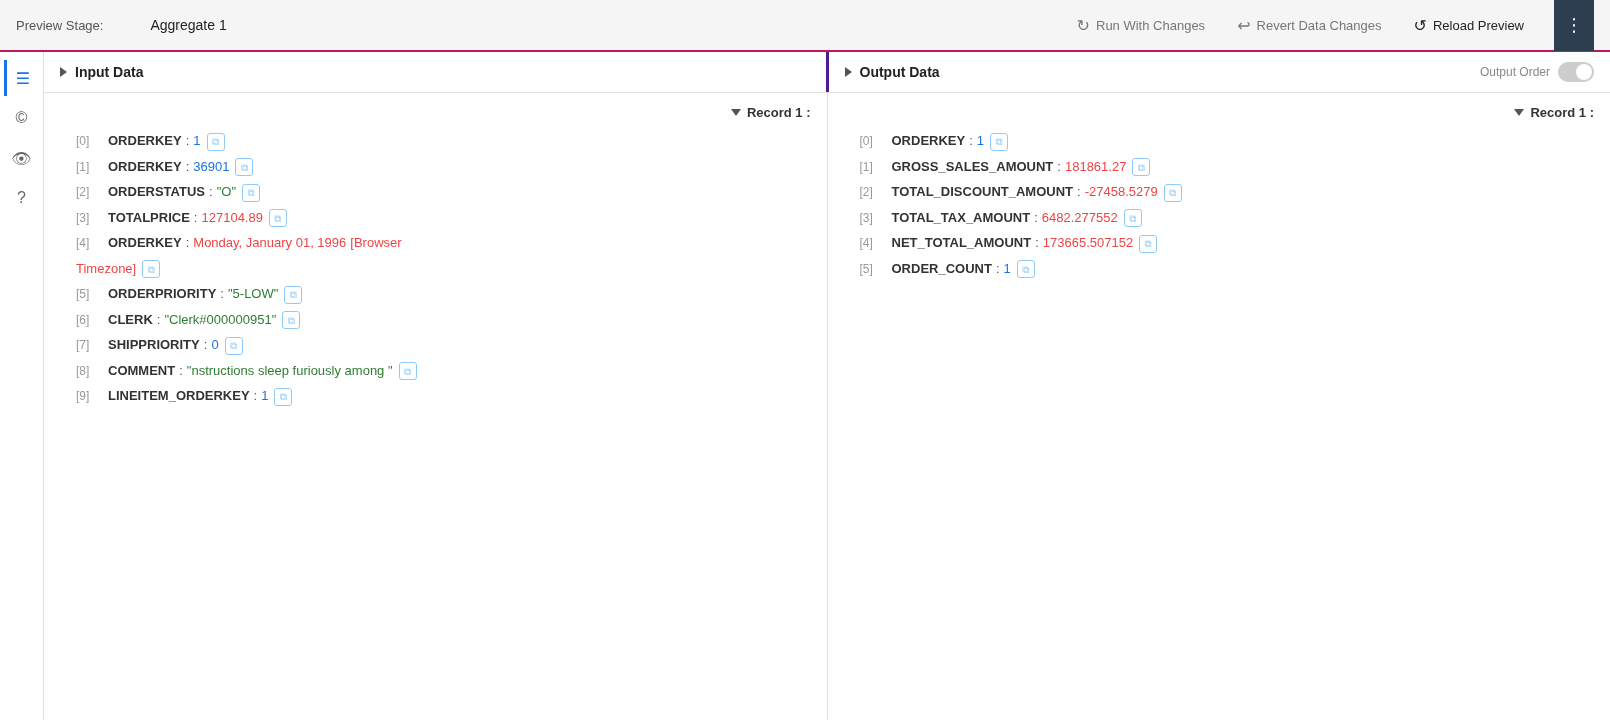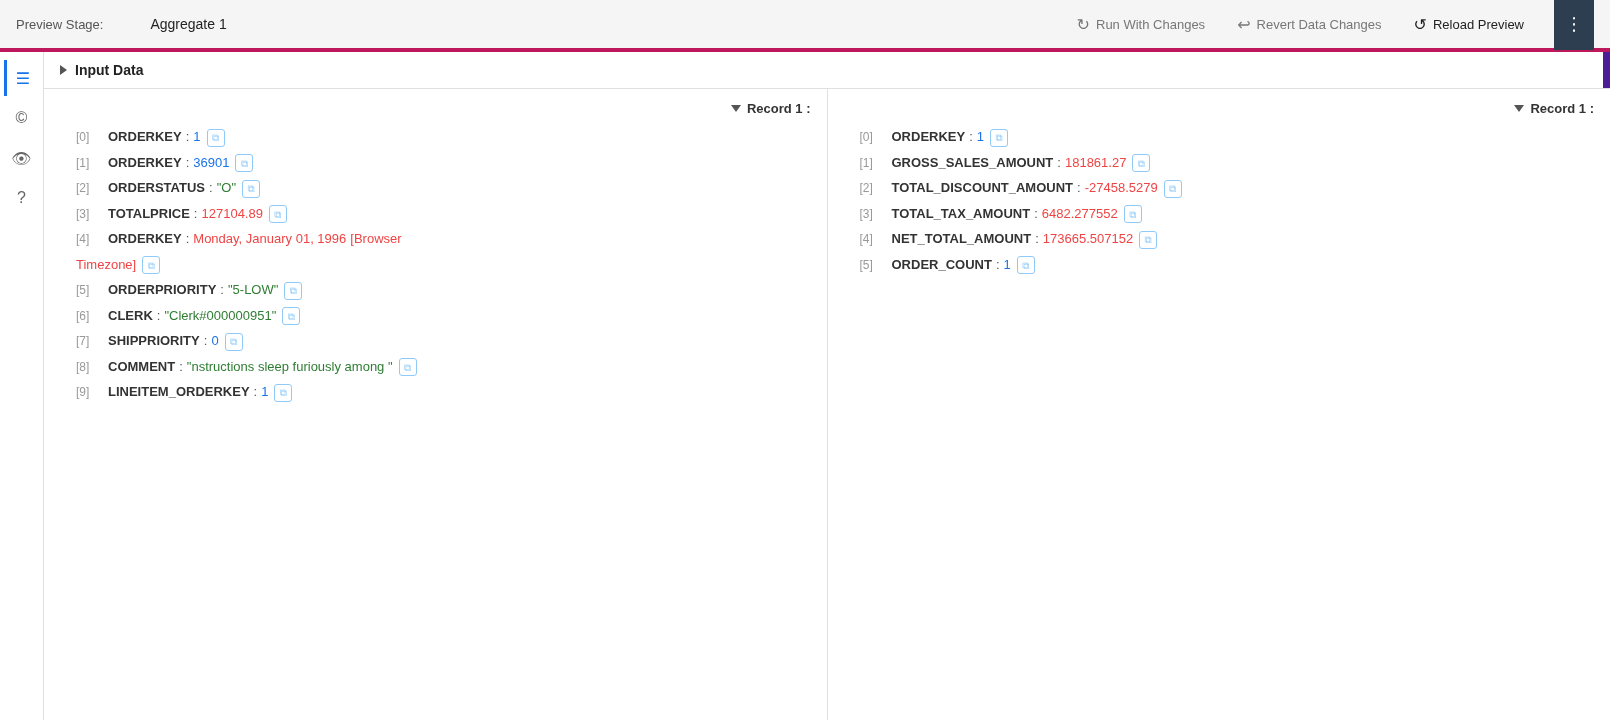--- a/index.html
+++ b/index.html
@@ -3,21 +3,21 @@
   <meta charset="utf-8">
   <style>
     * { box-sizing: border-box; margin: 0; padding: 0; }
     body { font-family: 'Segoe UI', Arial, sans-serif; font-size: 13px; background: #fff; color: #333; height: 720px; overflow: hidden; }
 
     
     .top-bar {
       display: flex;
       align-items: center;
       background: #f5f5f5;
-      border-bottom: 4px solid #be185d;
+      border-bottom: 2px solid #be185d;
       padding: 0 16px;
       height: 52px;
       gap: 8px;
     }
     .top-bar-label {
       color: #555;
       font-size: 13px;
       white-space: nowrap;
     }
     .top-bar-stage {
@@ -112,21 +112,21 @@
       padding: 10px 16px;
       font-size: 14px;
       font-weight: 600;
       color: #222;
       display: flex;
       align-items: center;
       gap: 8px;
       flex: 1;
     }
     .section-header:first-child {
-      border-right: 7px solid #4c1d95;
+      border-right: 3px solid #4c1d95;
     }
     .section-header-right {
       display: flex;
       align-items: center;
       gap: 8px;
       flex: 1;
     }
     .output-order-label {
       margin-left: auto;
       font-size: 12px;
@@ -274,20 +274,26 @@
     </div>
   </div>
 
   <div class="content">
 
     <div class="sections-row">
       <div class="section-header">
         <span class="triangle-right"></span>
         <span>Input Data</span>
       </div>
+      <div class="section-header section-header-right">
+        <span class="triangle-right"></span>
+        <span>Output Data</span>
+        <span class="output-order-label">Output Order</span>
+        <div class="toggle-switch"></div>
+      </div>
     </div>
 
     <div class="data-panels">
 
       <div class="data-panel">
         <div class="record-header">
           <span class="triangle-down"></span>
           <span>Record 1 :</span>
         </div>
 

